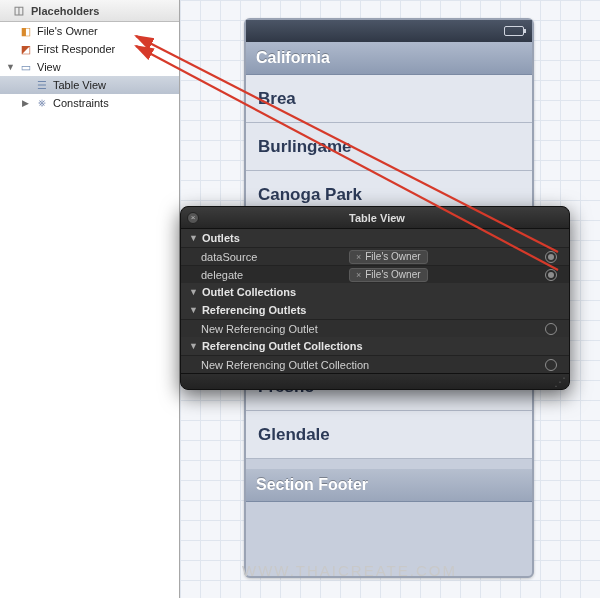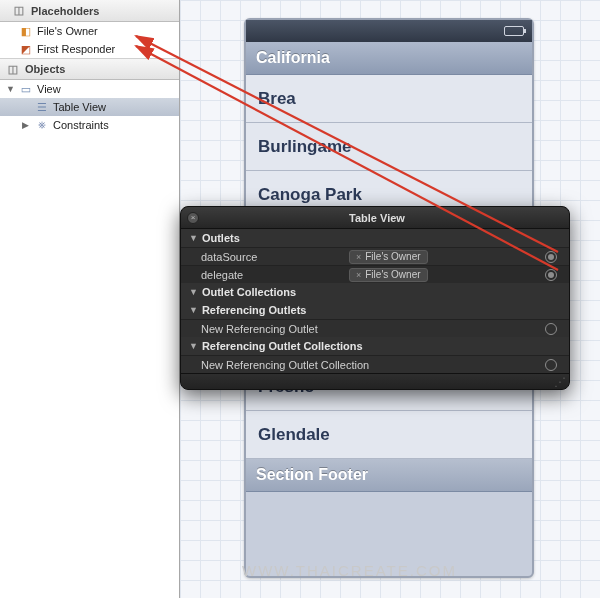--- a/index.html
+++ b/index.html
@@ -142,24 +142,20 @@
     <span class="disc"></span>
     <span class="ico owner"></span>
     <span>File's Owner</span>
   </div>
   <div class="tree-row">
     <span class="disc"></span>
     <span class="ico responder"></span>
     <span>First Responder</span>
   </div>
 
-  <div class="sect-hdr">
-    <span class="ico cube"></span>
-    <span>Objects</span>
-  </div>
   <div class="tree-row">
     <span class="disc">▼</span>
     <span class="ico view"></span>
     <span>View</span>
   </div>
   <div class="tree-row sel">
     <span class="spacer1"></span>
     <span class="disc"></span>
     <span class="ico table"></span>
     <span>Table View</span>
@@ -199,21 +195,21 @@
       <div class="ios-cell">
           <span>Escondido</span>
         </div>
       <div class="ios-cell">
           <span>Fresno</span>
         </div>
       <div class="ios-cell">
           <span>Glendale</span>
         </div>
     </div>
-    <div class="ios-sec-hdr" style="background:linear-gradient(#b6bfcf,#9aa6bb);">
+    <div class="ios-sec-hdr" style="background:linear-gradient(#b6bfcf,#9aa6bb);margin-top:10px;">
       <span>Section Footer</span>
     </div>
   </div>
 </div>
 
 <div class="hud">
   <div class="hud-titlebar">
     <span class="hud-close">×</span>
     <span class="hud-title">Table View</span>
   </div>

